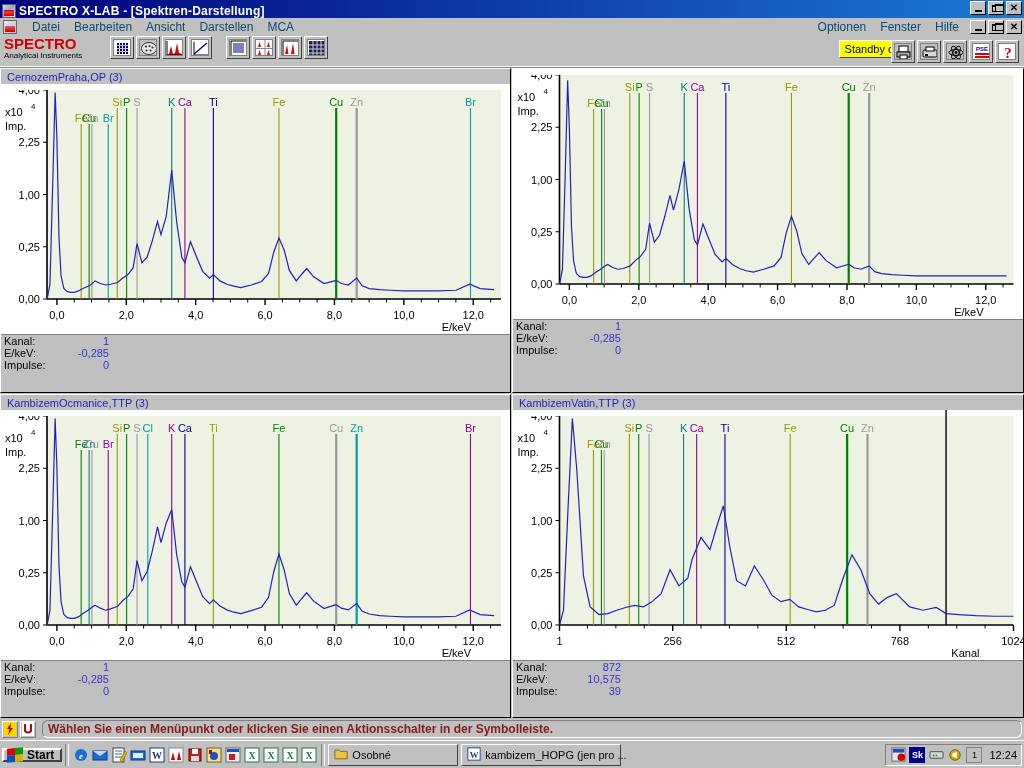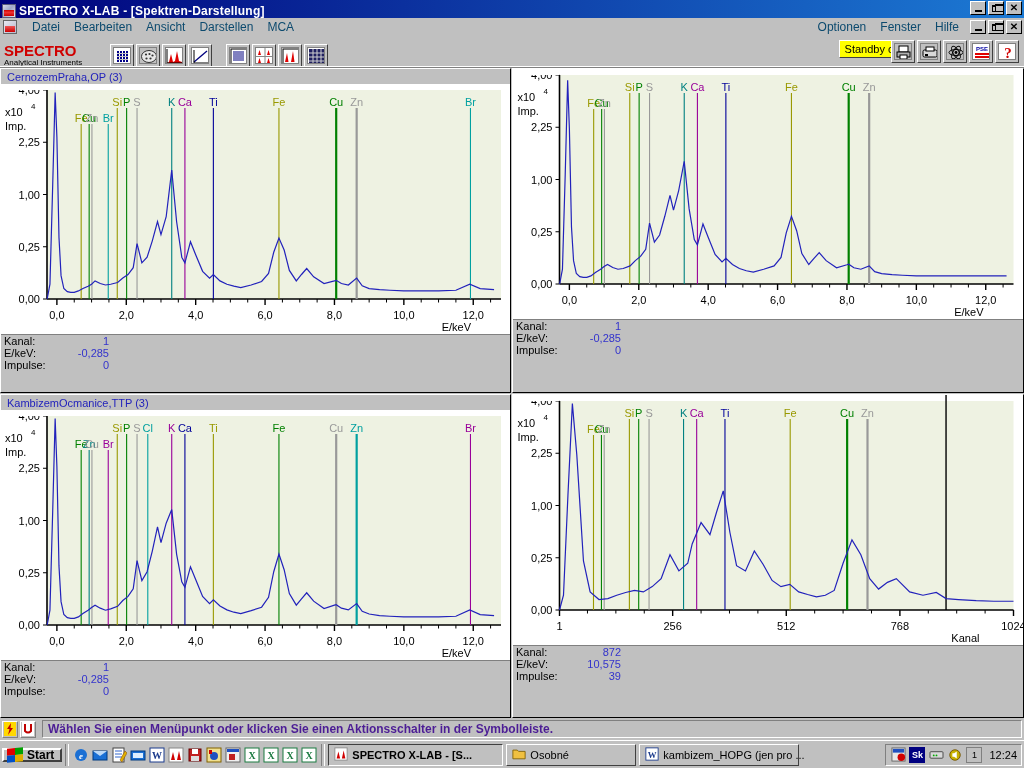--- a/index.html
+++ b/index.html
@@ -58,21 +58,21 @@
   .menubar .doc-icon:after{
     content:"";position:absolute;left:1px;bottom:1px;width:10px;height:6px;
     background:linear-gradient(to top,#c00,#e55);
   }
   .menuitem{ padding:1px 7px; color:#0c4a6e; white-space:nowrap; cursor:default;}
   .menuright{ position:absolute; right:58px; top:0; height:18px; display:flex; align-items:center;}
   .mdibtns{ position:absolute; right:2px; top:2px; display:flex; gap:2px;}
 
   
   .toolbar{
-    height:32px; background:#c0c0c0; display:flex; align-items:flex-end;
+    height:32px; background:#c0c0c0; display:flex; align-items:flex-start;
     position:relative; border-bottom:1px solid #808080;
   }
   .toolbar:after{content:"";position:absolute;left:0;right:0;bottom:0;height:1px;background:#fff;}
   .brand{ margin-left:4px; width:100px; }
   .brand .b1{ color:#d00000; font-weight:bold; font-size:15px; letter-spacing:0px; line-height:15px;font-family:"Liberation Sans",sans-serif;}
   .brand .b2{ color:#000; font-size:8px; line-height:9px; }
   .tbgroup{ display:flex; margin-left:6px; }
   .tbgroup.gap{ margin-left:12px; }
   .tbtn{
     width:24px;height:23px;margin-right:2px;background:#c0c0c0;
@@ -119,21 +119,21 @@
   .sb-icon{
     width:16px;height:17px;margin-right:2px;background:#c0c0c0;
     border-top:1px solid #fff;border-left:1px solid #fff;
     border-right:1px solid #808080;border-bottom:1px solid #808080;
     display:flex;align-items:center;justify-content:center;font-size:11px;
   }
   .sb-text{
     flex:1; height:18px; margin-left:4px; padding-left:5px;
     border-top:1px solid #808080;border-left:1px solid #808080;
     border-right:1px solid #fff;border-bottom:1px solid #fff;
-    font-size:12px; font-weight:bold; color:#4c1d95; display:flex; align-items:center;
+    font-size:12px; font-weight:bold; color:#7f1d1d; display:flex; align-items:center;border-radius:6px;
   }
 
   
   .taskbar{
     position:absolute; left:0; top:740px; width:1024px; height:28px;
     background:#c0c0c0; border-top:1px solid #fff; display:flex; align-items:center;
     padding:2px 2px;
   }
   .startbtn{
     height:14px; padding:0 6px 0 3px; display:flex; align-items:center;
@@ -662,20 +662,21 @@
             <span class="val">-0,285</span>
           </div>
         <div class="row">
             <span class="lbl">Impulse:</span>
             <span class="val">0</span>
           </div>
       </div>
     </div>
 
     <div class="panel" style="left:512px; top:326px; width:512px; height:324px;">
+      <div class="ptitle">KambizemVatin,TTP (3)</div>
       <div class="plotwrap">
         <svg id="plot3" width="510" height="250" viewBox="0 0 509 250">
             <rect x="0" y="0" width="509" height="250" fill="#ffffff"></rect>
             <rect x="46" y="6" width="454" height="209" fill="#eef2e2"></rect>
             <line x1="42" y1="6" x2="46" y2="6" stroke="#000"></line>
             <text x="39" y="10" font-size="11" font-family="Liberation Sans" text-anchor="end" fill="#000">4,00</text>
             <line x1="42" y1="58.25" x2="46" y2="58.25" stroke="#000"></line>
             <text x="39" y="62.25" font-size="11" font-family="Liberation Sans" text-anchor="end" fill="#000">2,25</text>
             <line x1="42" y1="110.5" x2="46" y2="110.5" stroke="#000"></line>
             <text x="39" y="114.5" font-size="11" font-family="Liberation Sans" text-anchor="end" fill="#000">1,00</text>
@@ -868,28 +869,20 @@
       <div class="qicon">
           <svg width="16" height="16" viewBox="0 0 16 16">
             <rect x="1" y="1" width="14" height="14" fill="#fff" stroke="#1a7a40"></rect>
             <text x="8" y="12" font-size="10" fill="#1a7a40" text-anchor="middle" font-family="Liberation Serif" font-weight="bold">X</text>
           </svg>
         </div>
     </div>
 
     <div class="sep"></div>
 
-    <div class="taskbtn active" style="width:175px">
-      <span style="margin-right:4px"><svg width="14" height="14" viewBox="0 0 16 16">
-            <rect x="1" y="1" width="14" height="14" fill="#fff" stroke="#888"></rect>
-            <polygon points="3,13 5,5 7,13" fill="#d00000"></polygon>
-            <polygon points="9,13 11,4 13,13" fill="#d00000"></polygon>
-          </svg></span>
-      <span>SPECTRO X-LAB - [S...</span>
-    </div>
     <div class="taskbtn" style="width:130px">
       <span style="margin-right:4px"><svg width="14" height="12" viewBox="0 0 16 13">
             <path d="M1 2 h5 l1.5 1.5 H15 V12 H1 Z" fill="#f0c040" stroke="#806000"></path>
           </svg></span>
       <span>Osobné</span>
     </div>
     <div class="taskbtn" style="width:160px">
       <span style="margin-right:4px"><svg width="14" height="14" viewBox="0 0 16 16">
             <rect x="1" y="1" width="14" height="14" fill="#fff" stroke="#1a3a8c"></rect>
             <text x="8" y="12" font-size="10" fill="#1a3a8c" text-anchor="middle" font-family="Liberation Serif" font-weight="bold">W</text>

